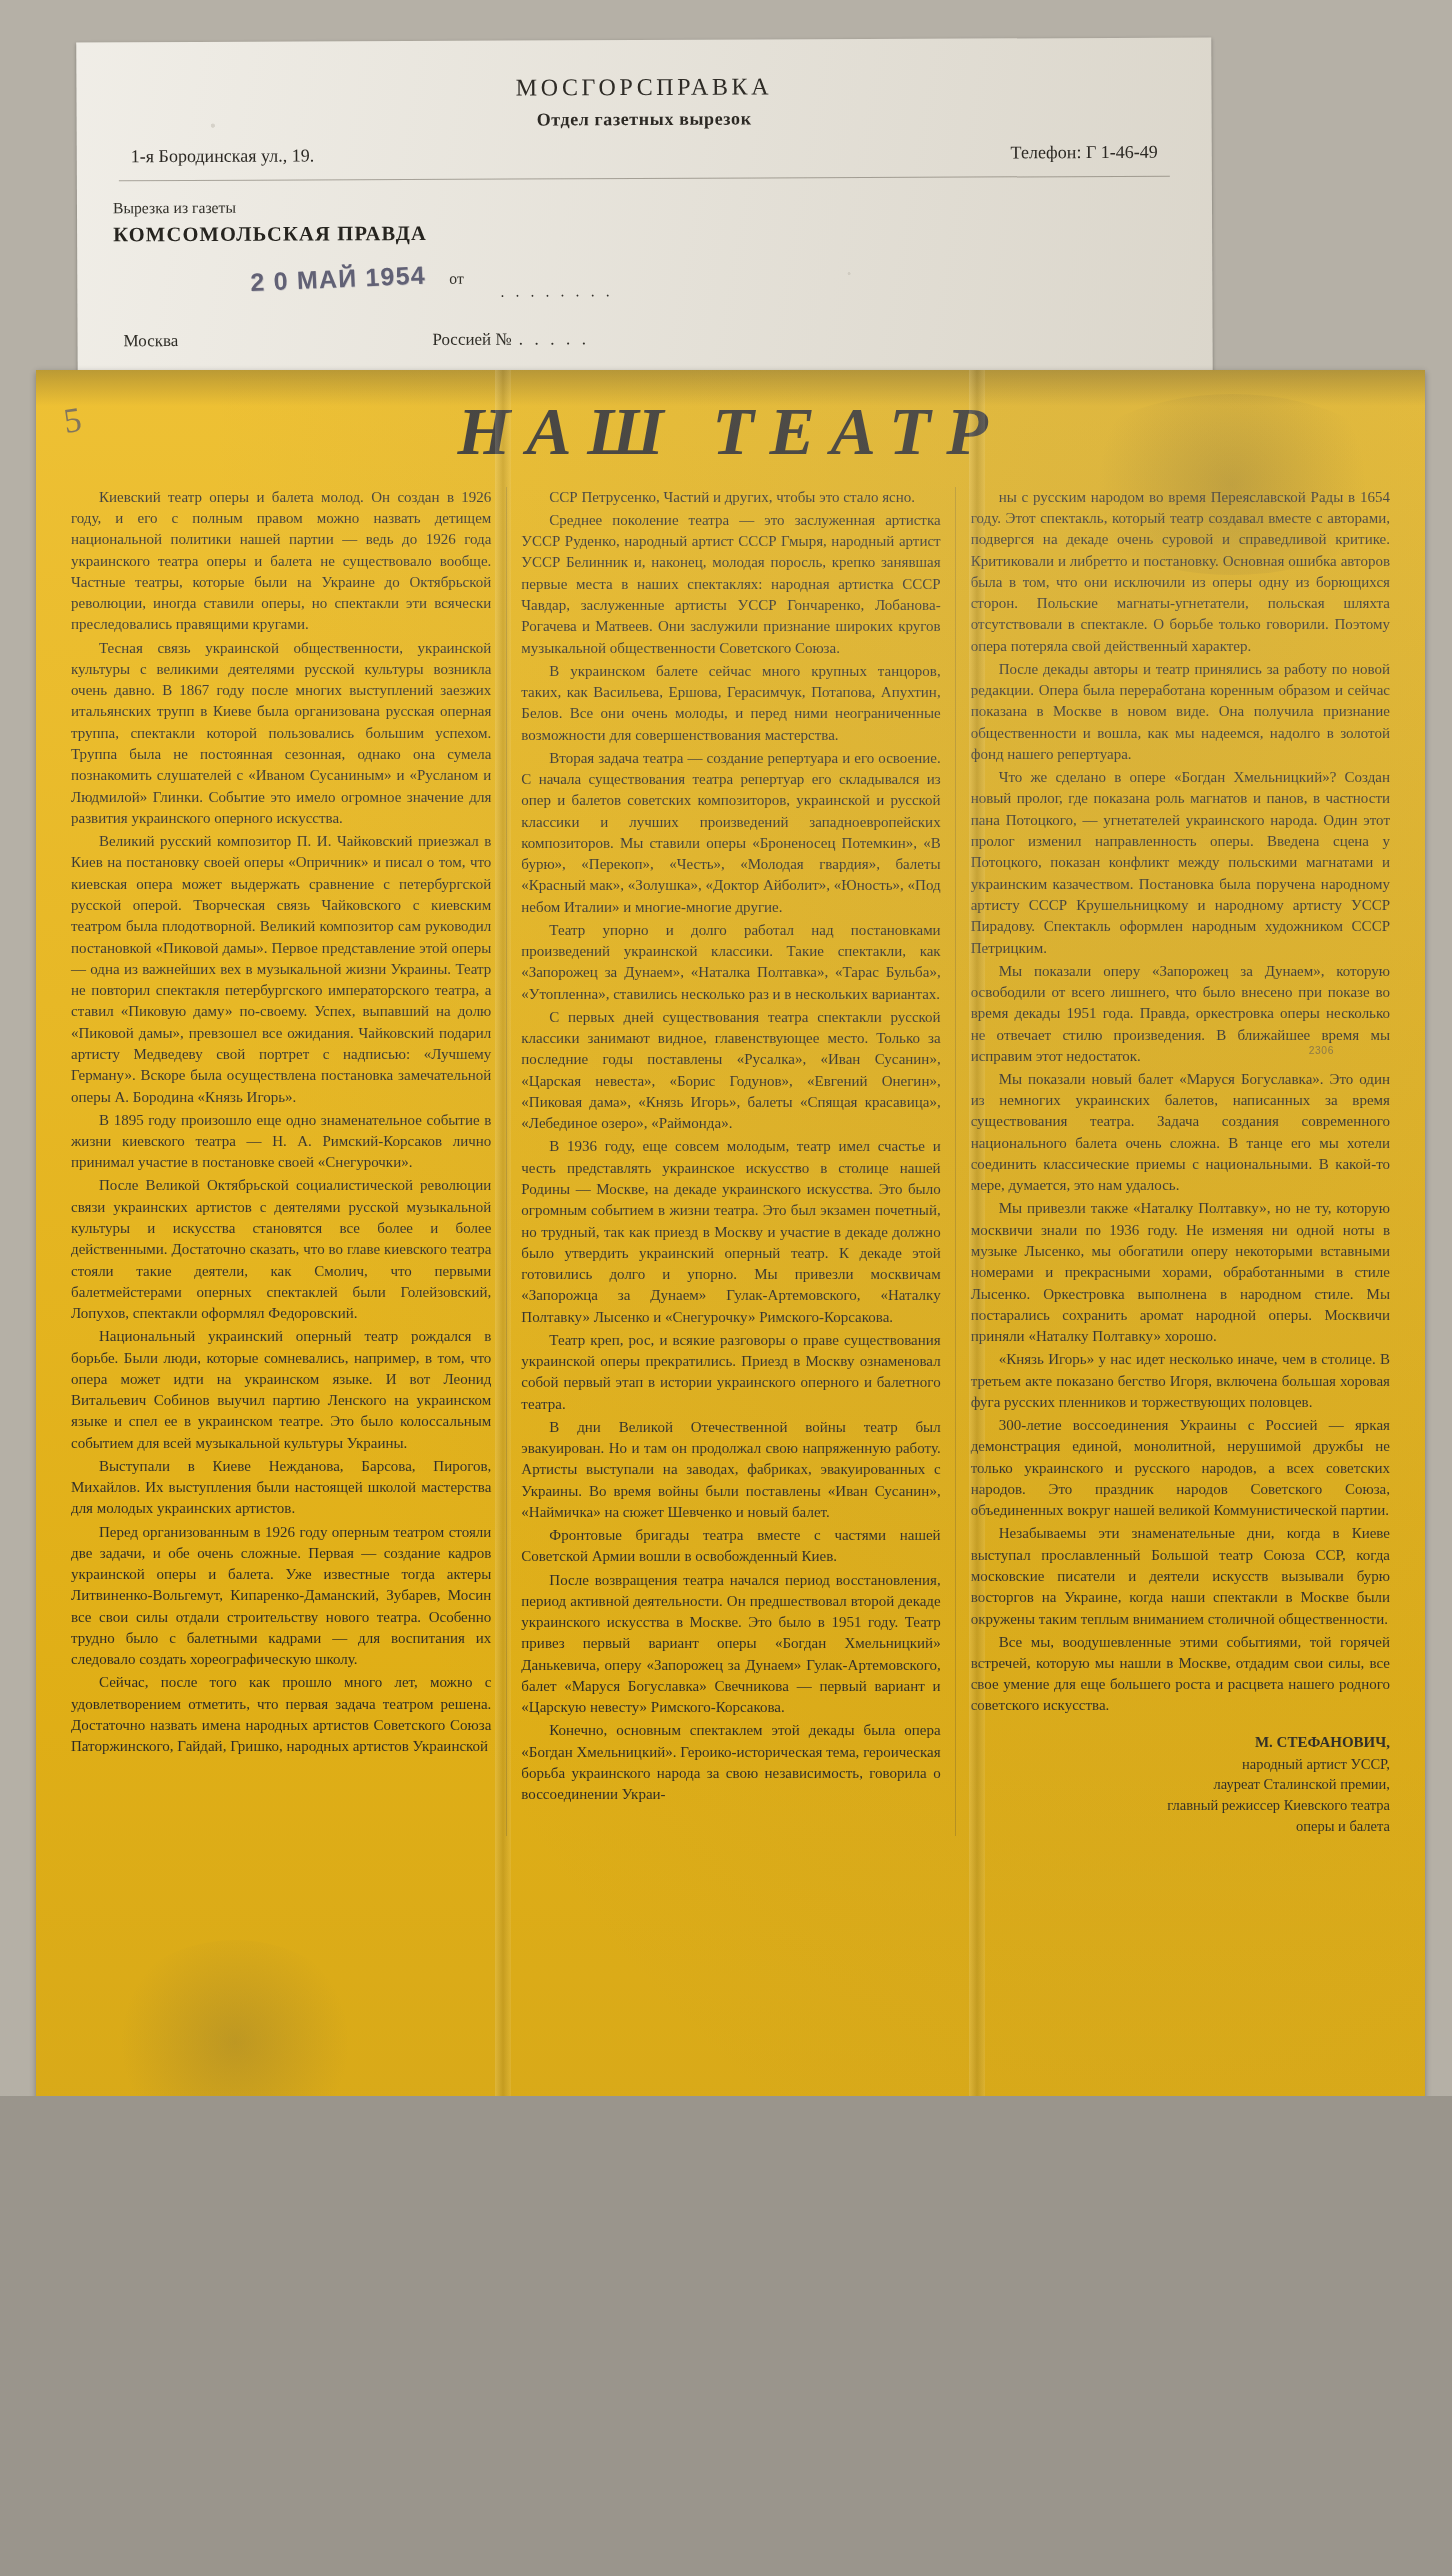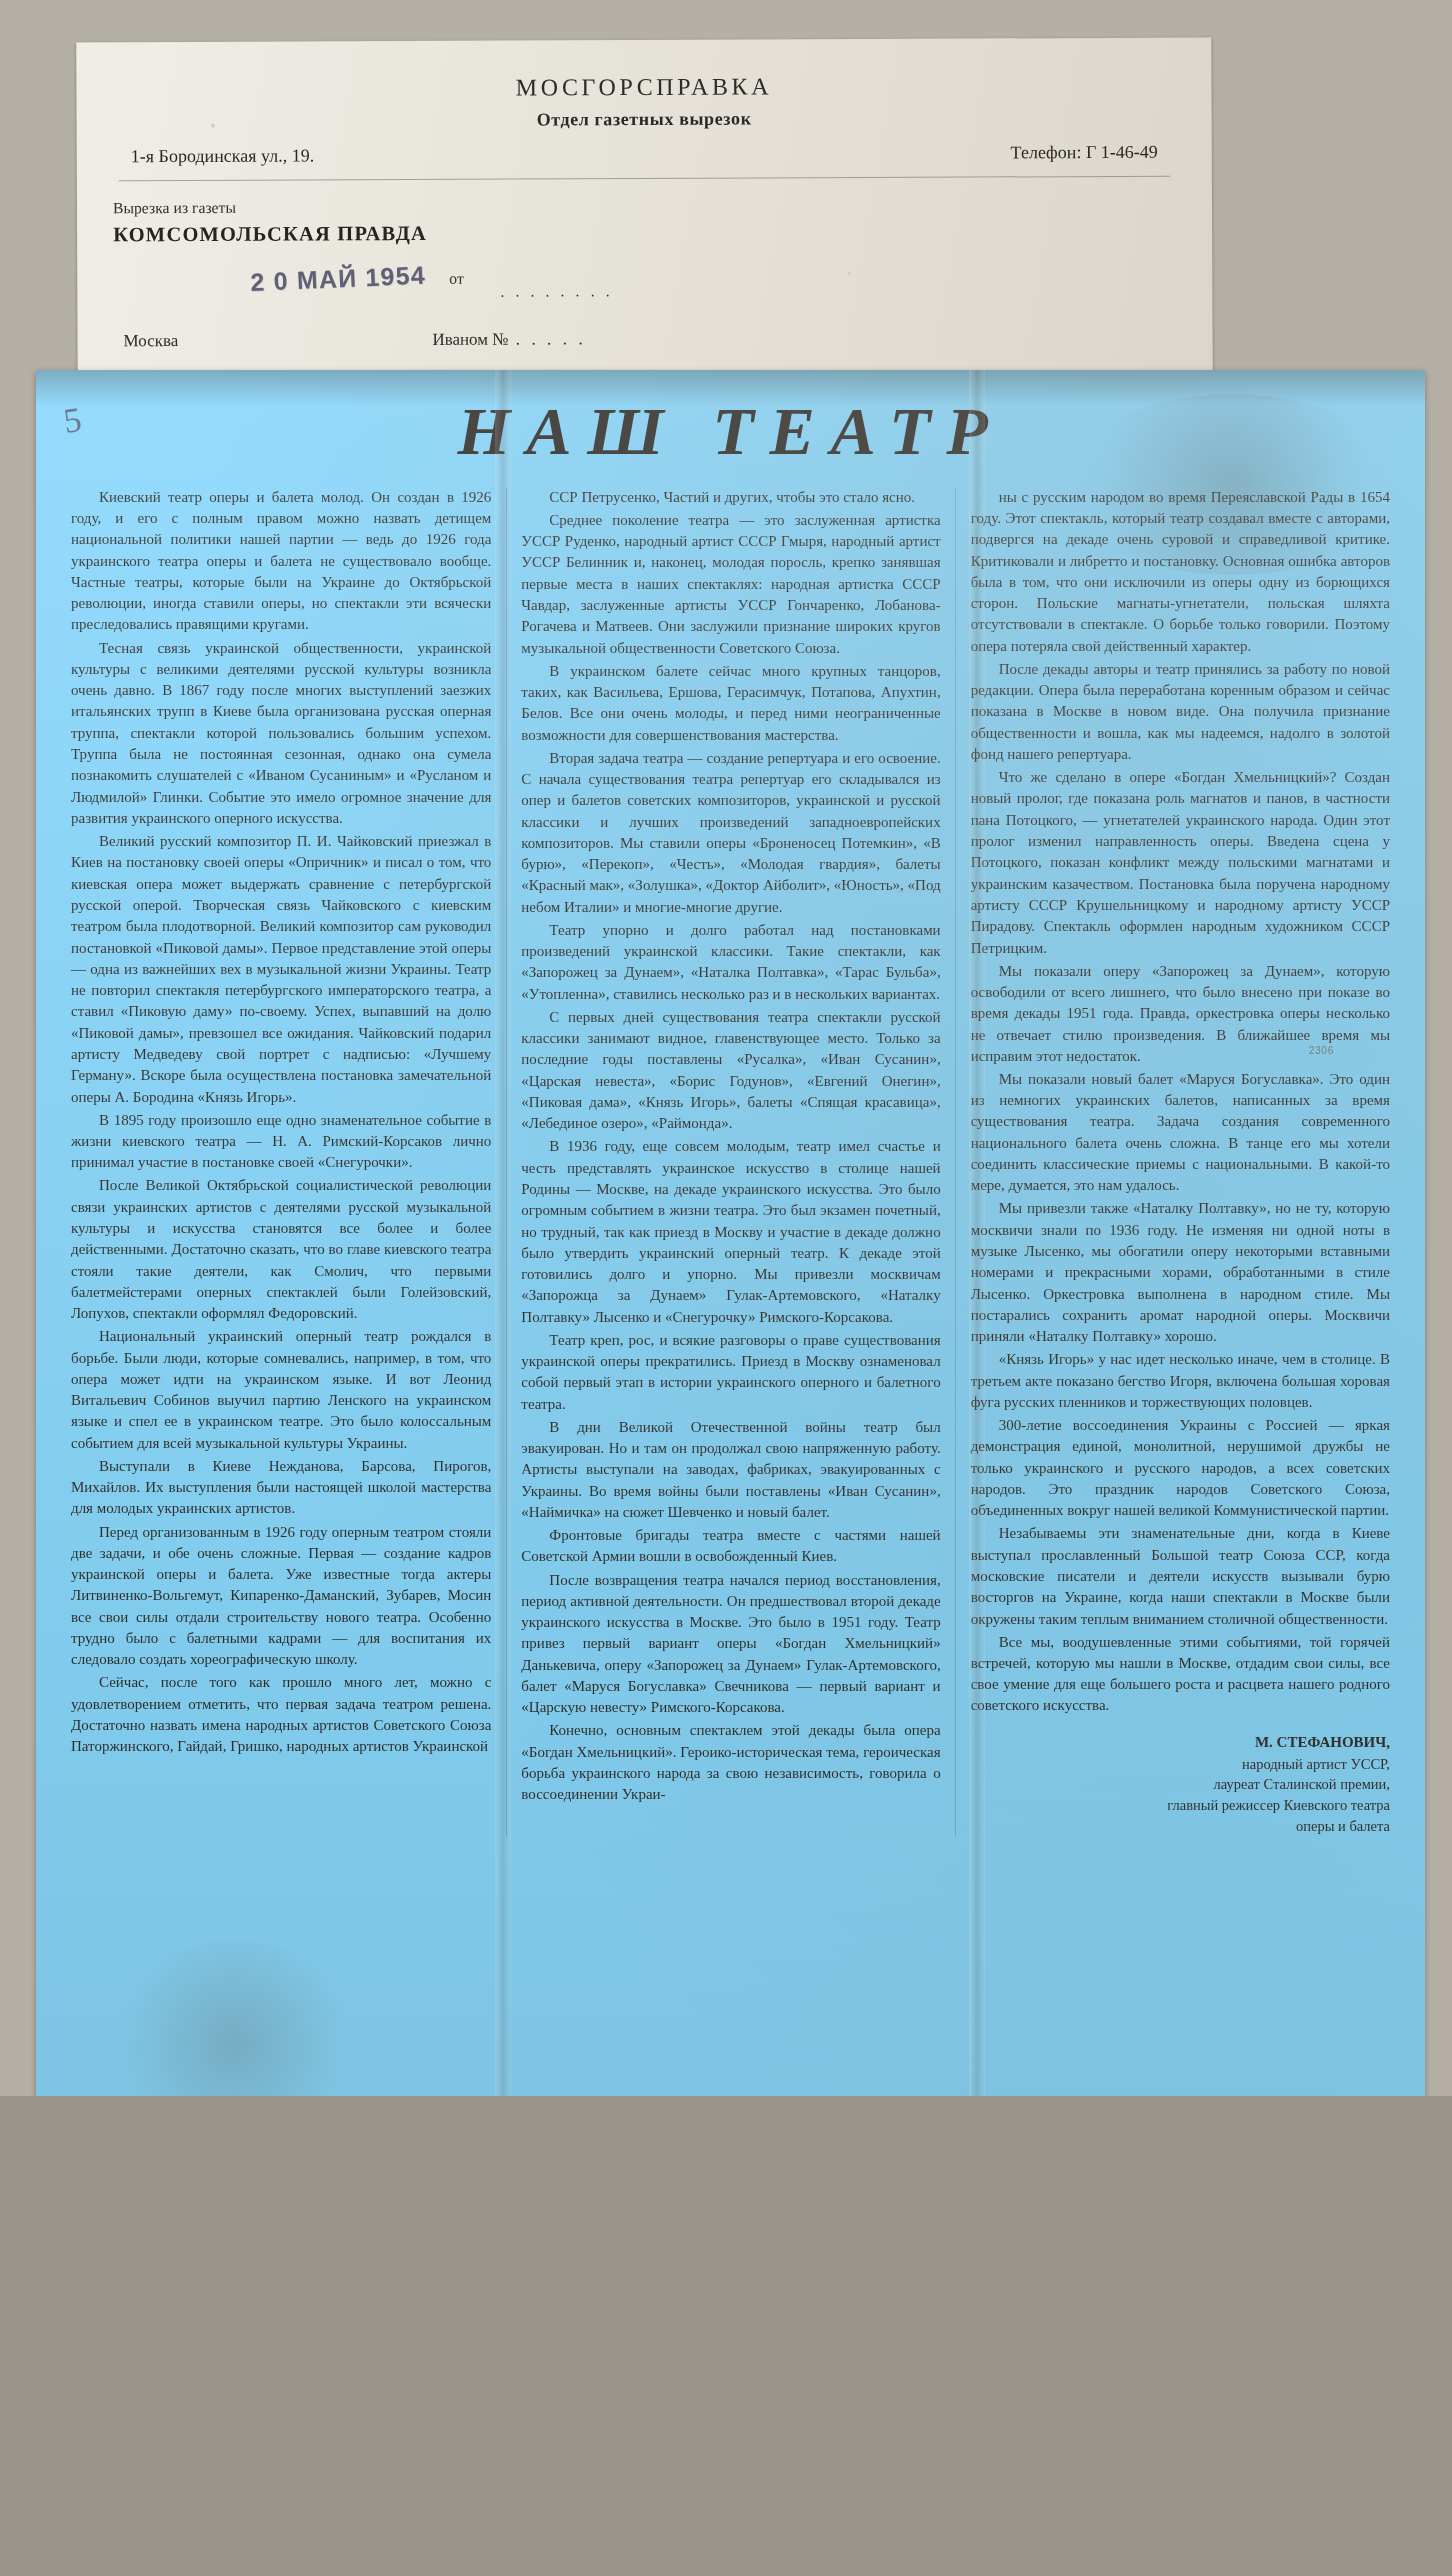--- a/index.html
+++ b/index.html
@@ -40,21 +40,21 @@
     text-shadow:0.6px 0.6px 0 rgba(70,70,100,.25);
   }
   .sc-bottom{display:flex;margin-top:24px;font-size:17px;color:#2f2d27;}
   .sc-bottom .b1{margin-left:10px;}
   .sc-bottom .b2{margin-left:254px;}
   .sc-bottom .dots2{letter-spacing:3.6px;margin-left:7.2px;}
 
   
   .clip{
     position:absolute;left:36px;top:370px;width:1389px;height:2186px;
-    background:#7dd3fc;
+    background:#eab308;
     box-shadow:0 1.8px 6px rgba(0,0,0,.3);
   }
   .clip:before{
     content:"";position:absolute;inset:0;
     background:
       linear-gradient(180deg, rgba(255,255,255,.18), rgba(150,142,126,.12) 60%, rgba(120,112,96,.22)),
       radial-gradient(ellipse at 80% 10%, rgba(120,112,98,.18), transparent 60%);
     pointer-events:none;z-index:3;
   }
   .clip-inner{position:relative;z-index:2;padding:0 20.5px;}
@@ -122,21 +122,21 @@
       <div class="sc-rule"></div>
       <div class="sc-line2">Вырезка из газеты</div>
       <div class="sc-paper">КОМСОМОЛЬСКАЯ ПРАВДА</div>
       <div class="sc-dateline">
         <span class="date-stamp">2 0 МАЙ 1954</span>
         <span class="sc-ot">от</span>
         <span class="sc-dots">. . . . . . . .</span>
       </div>
       <div class="sc-bottom">
         <span class="b1">Москва</span>
-        <span class="b2">Иваном №</span>
+        <span class="b2">Россией №</span>
         <span class="dots2">. . . . .</span>
       </div>
     </div>
   </div>
 
   <div class="clip">
     <div class="edge-dark"></div>
     <div class="fold" style="left:459px;"></div>
     <div class="fold" style="left:933px;"></div>
     <div class="stain" style="left:1027px;top:24px;width:338px;height:181px;"></div>

